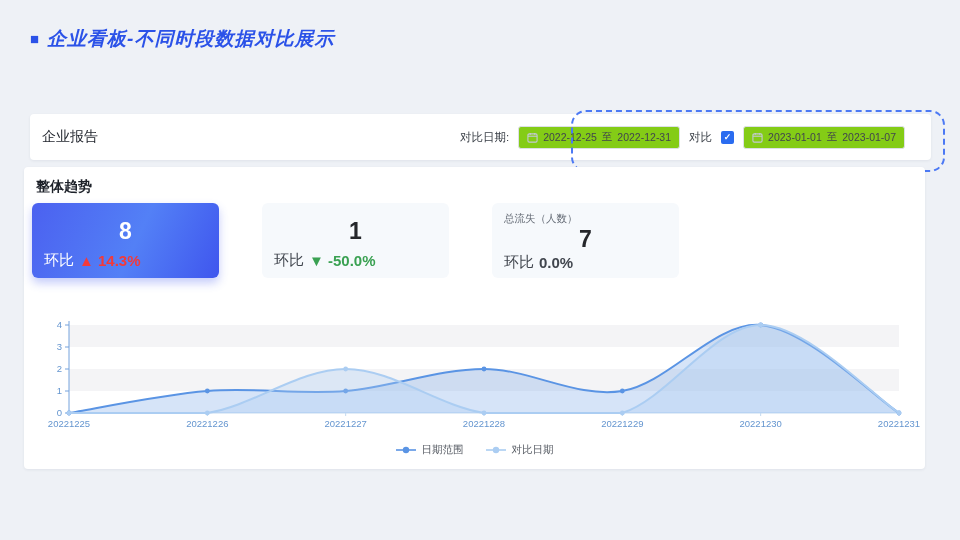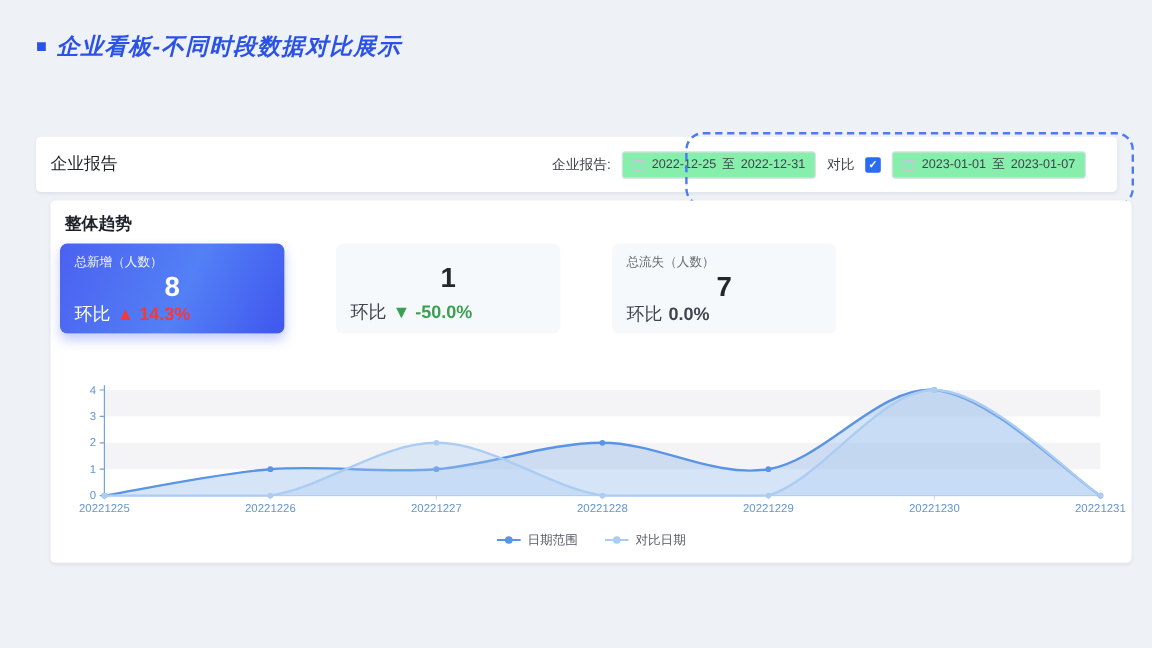--- a/index.html
+++ b/index.html
@@ -23,36 +23,36 @@
     position:absolute; background:#fff; border-radius:4px;
     box-shadow:0 1px 3px rgba(31,45,70,.07);
   }
   .report-card { left:30px; top:114px; width:901px; height:46px;
     display:flex; align-items:center; padding:0 26px 0 12px; }
   .report-title { font-size:14px; font-weight:500; color:#1d2129; }
   .report-controls { margin-left:auto; display:flex; align-items:center; gap:9px;
     font-size:11.5px; color:#3b4048; }
   .date-input {
     display:flex; align-items:center; gap:5px;
-    height:23px; padding:0 8px; background:#86efac;
+    height:23px; padding:0 8px; background:#84cc16;
     border:1px solid #dde0e6; border-radius:3px;
     font-size:10.5px; color:#41454d; white-space:nowrap;
   }
   .cal-icon { width:11px; height:11px; flex:0 0 auto; }
   .checkbox {
     width:13px; height:13px; border-radius:2px; background:#2a6cf0;
     display:flex; align-items:center; justify-content:center;
     color:#fff; font-size:9px; line-height:1; font-weight:700;
   }
   .dashed-highlight {
     position:absolute; left:571px; top:110px; width:374px; height:62px;
     border:2px dashed #4c79f4; border-radius:15px; pointer-events:none;
   }
   
-  .trend-card { left:42px; top:167px; width:901px; height:302px; }
+  .trend-card { left:24px; top:167px; width:901px; height:302px; }
   .trend-title { position:absolute; left:12px; top:11px; font-size:14px; font-weight:700; color:#1d2129; }
   .stats-row { position:absolute; left:8px; top:36px; display:flex; gap:43px; }
   .stat-card {
     width:187px; height:75px; border-radius:6px; padding:9px 12px 8px;
     display:flex; flex-direction:column; background:#f6f9fc;
   }
   .stat-card.primary {
     background:linear-gradient(115deg,#4b61f0 0%,#5380f6 55%,#3f56ee 100%);
     box-shadow:0 5px 10px rgba(64,85,238,.30);
   }
@@ -74,21 +74,21 @@
 <body>
 
 <div class="page-title">
   <span class="marker">■</span>
   <span>企业看板-不同时段数据对比展示</span>
 </div>
 
 <div class="card report-card">
   <span class="report-title">企业报告</span>
   <div class="report-controls">
-    <span>企业报告:</span>
+    <span>对比日期:</span>
     <span class="date-input">
       <svg class="cal-icon" viewBox="0 0 12 12">
         <rect x="1" y="2" width="10" height="9" rx="1.5" fill="none" stroke="#c3c9d4" stroke-width="1.2"></rect>
         <line x1="1" y1="4.6" x2="11" y2="4.6" stroke="#c3c9d4" stroke-width="1.2"></line>
         <line x1="3.6" y1="1" x2="3.6" y2="3" stroke="#c3c9d4" stroke-width="1.2"></line>
         <line x1="8.4" y1="1" x2="8.4" y2="3" stroke="#c3c9d4" stroke-width="1.2"></line>
       </svg>
       <span>2022-12-25</span>
       <span>至</span>
       <span>2022-12-31</span>
@@ -111,21 +111,20 @@
   </div>
 </div>
 
 <div class="dashed-highlight"></div>
 
 <div class="card trend-card">
   <div class="trend-title">整体趋势</div>
 
   <div class="stats-row">
     <div class="stat-card primary">
-      <div class="stat-label">总新增（人数）</div>
       <div class="stat-value">8</div>
       <div class="stat-delta-row">
         <span>环比</span>
         <span class="stat-delta" style="color: rgb(242, 58, 58);">▲ 14.3%</span>
       </div>
     </div>
     <div class="stat-card">
       <div class="stat-value">1</div>
       <div class="stat-delta-row">
         <span>环比</span>

